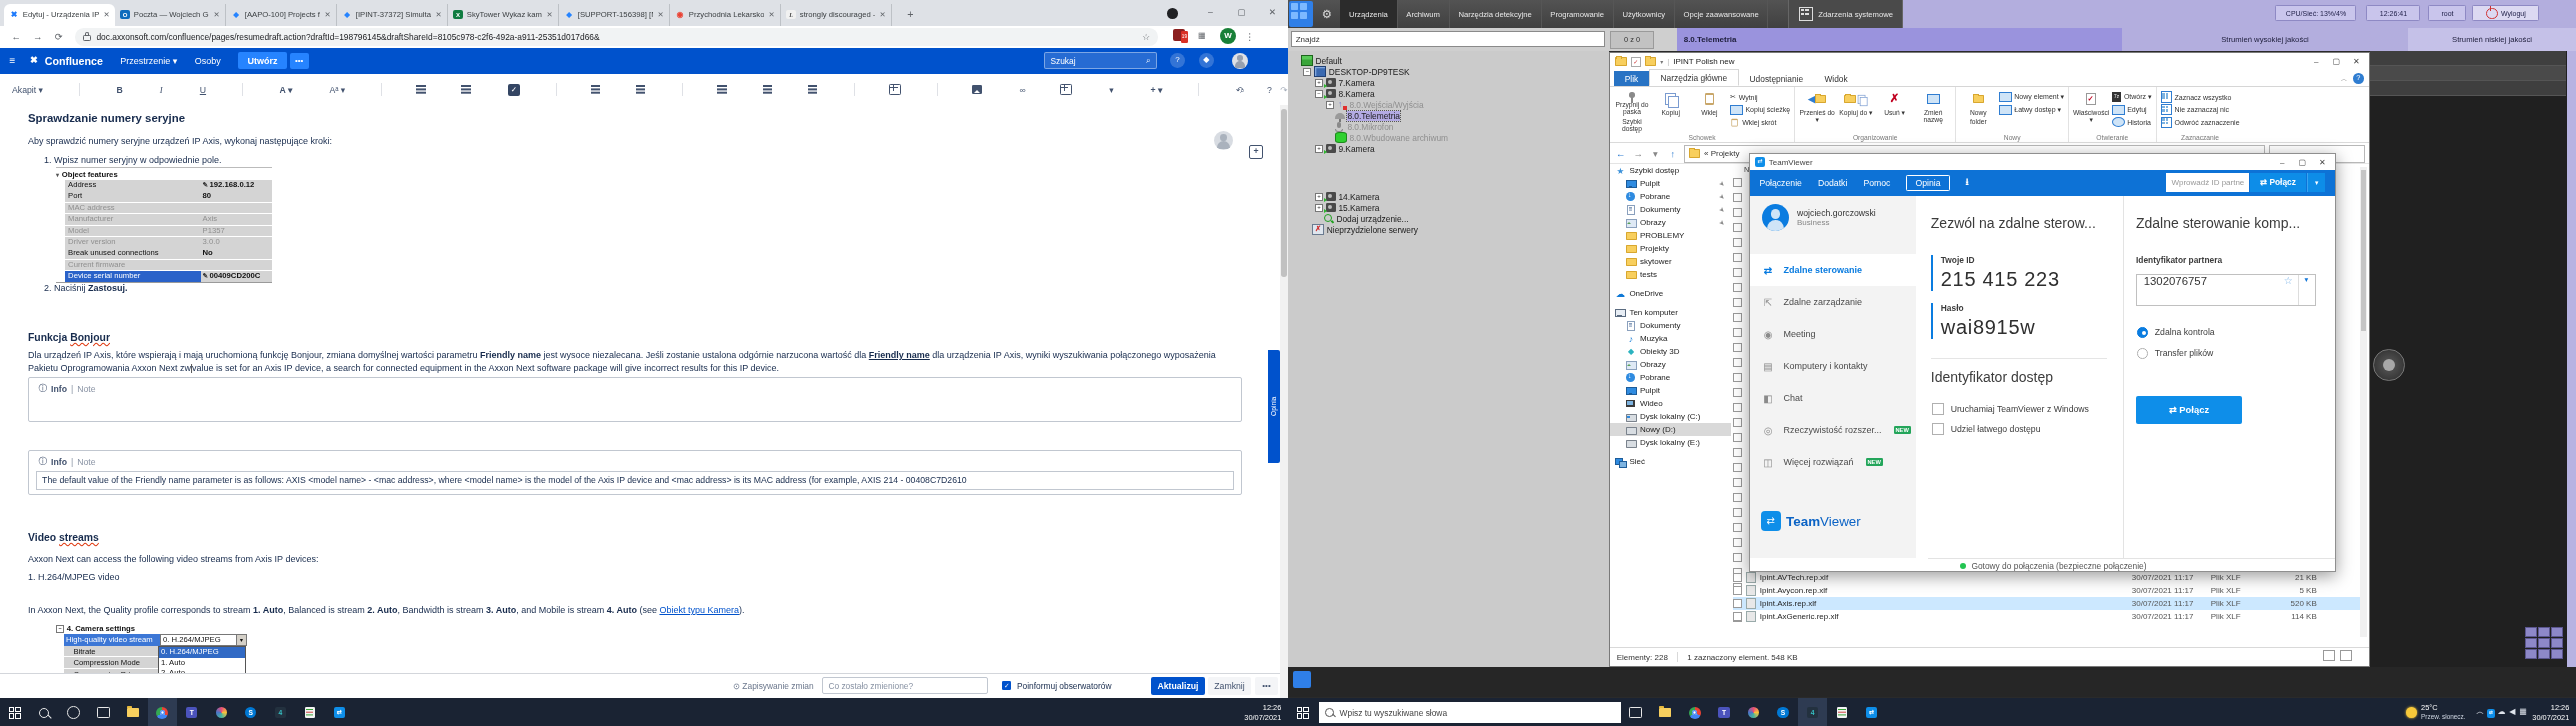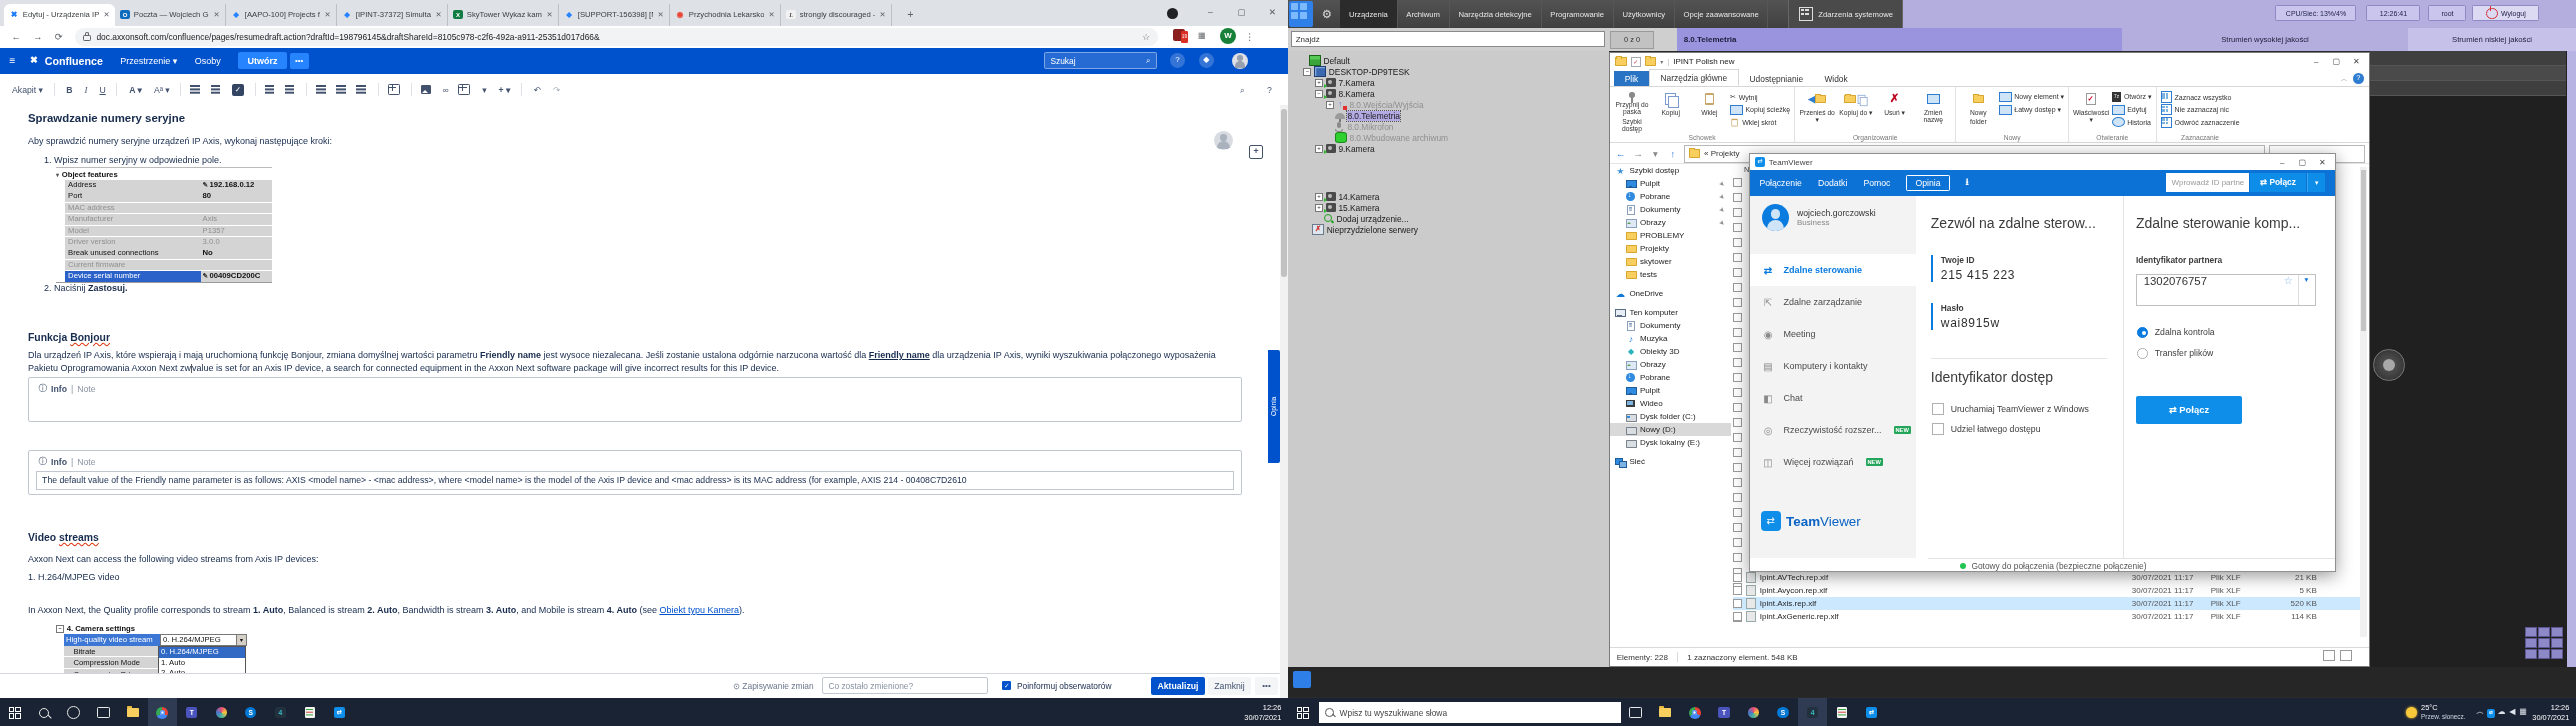--- a/index.html
+++ b/index.html
@@ -45,21 +45,21 @@
   .cn-item{margin-left:17.4px;font-size:9px;color:#fff;}
   .cn-create{margin-left:17.4px;background:#2684ff;color:#fff;font-size:9px;font-weight:bold;padding:3.4px 9.4px;border-radius:2px;}
   .cn-more{margin-left:2.7px;background:#2684ff;color:#fff;font-size:8px;padding:3.4px 5.4px;border-radius:2px;}
   .cn-search{position:absolute;left:1044px;width:113px;height:17.4px;background:rgba(255,255,255,.15);border:0.7px solid rgba(255,255,255,.4);border-radius:2px;display:flex;align-items:center;padding:0 5.4px;box-sizing:border-box;font-size:8.4px;color:#fff;justify-content:space-between;}
   .cn-circ{position:absolute;width:14.8px;height:14.8px;border-radius:50%;background:rgba(255,255,255,.2);color:#fff;text-align:center;line-height:14.8px;font-size:8px;}
   .cn-av{position:absolute;left:1232px;width:16px;height:16px;border-radius:50%;background:#dfe1e6;}
   .cn-av::before{content:"";position:absolute;left:5.4px;top:2.7px;width:5.4px;height:5.4px;border-radius:50%;background:#97a0af;}
   .cn-av::after{content:"";position:absolute;left:2.7px;top:8.7px;width:10.7px;height:6.7px;border-radius:5.4px 5.4px 0 0;background:#97a0af;}
 
   
-  .edbar{left:0;top:74px;width:1288px;height:31px;background:#fff;border-bottom:0.7px solid #dcdfe4;display:flex;align-items:center;color:#42526e;}
+  .edbar{left:0;top:74px;width:1288px;height:31px;background:#fff;border-bottom:0.7px solid #dcdfe4;display:flex;align-items:center;color:#42526e;justify-content:space-between;}
   .ed{margin-left:12px;font-size:8.7px;}
   .ed.b{font-weight:bold;}
   .ed.i{font-style:italic;font-family:"Liberation Serif",serif;}
   .ed.u{text-decoration:underline;}
   .edsep{margin-left:10.7px;width:0.7px;height:13.4px;background:#dfe1e6;}
   .edbox{margin-left:10.7px;width:12px;height:12px;background:#344563;color:#fff;font-size:7.4px;text-align:center;line-height:12px;border-radius:2px;}
   .edic{margin-left:9.4px;width:10.7px;height:9.4px;position:relative;}
   .edic::before{content:"";position:absolute;left:0;top:0.7px;width:9.4px;height:1.3px;background:#42526e;box-shadow:0 3.4px 0 #42526e,0 6.7px 0 #42526e;}
   .edimg{margin-left:9.4px;width:10px;height:8.7px;background:#42526e;border-radius:1.3px;position:relative;}
   .edimg::after{content:"";position:absolute;left:1.3px;bottom:1.3px;border-left:3.4px solid transparent;border-right:3.4px solid transparent;border-bottom:3.4px solid #fff;}
@@ -323,21 +323,21 @@
   .tvitem.act .tvic{color:#0a7ce0;}
   .tvbadge{background:#23a55a;color:#fff;font-size:5.7px;font-weight:bold;padding:0.7px 2px;border-radius:1.3px;margin-left:2.7px;}
   .tvlogo-big{position:absolute;left:10.7px;top:315px;display:flex;align-items:center;gap:5.4px;}
   .tvlogo-tile{width:20px;height:20px;background:#0e8ee9;border-radius:4px;color:#fff;font-size:10px;text-align:center;line-height:20px;}
   .tvlogo-txt{font-size:13.4px;color:#0b63c5;}
   .tvlogo-txt b{font-weight:bold;}
   .tvmid{left:166px;top:42px;width:207px;height:362px;background:#fff;}
   .tvh{font-size:14px;color:#3c3c3c;}
   .tvblock{position:absolute;left:14.8px;border-left:2px solid #0a7ce0;padding-left:8px;}
   .tvlbl{font-size:8.4px;font-weight:bold;color:#3c3c3c;}
-  .tvval{font-size:12px;color:#2f2f2f;margin-top:2.7px;letter-spacing:0.7px;}
+  .tvval{font-size:20px;color:#2f2f2f;margin-top:2.7px;letter-spacing:0.7px;}
   .tvdivider{position:absolute;left:14.8px;width:176px;height:0.7px;background:#e5e5e5;}
   .tvcb{width:10px;height:10px;border:0.7px solid #b0b0b0;background:#fff;flex:none;}
   .tvcbrow{position:absolute;left:16px;display:flex;align-items:center;gap:6.7px;font-size:8.7px;color:#3c3c3c;}
   .tvright{left:373px;top:42px;width:213px;height:362px;background:#fff;border-left:0.7px solid #e3e3e3;box-sizing:border-box;}
   .tvinput{position:absolute;left:12px;top:78px;width:180px;height:32px;border:0.7px solid #c0c0c0;display:flex;padding:0 6.7px;box-sizing:border-box;gap:5.4px;}
   .tvinput .val{font-size:11.4px;color:#333;flex:1;}
   .tvinput .st{color:#7ab2e8;font-size:10px;}
   .tvinput .dd{color:#1376d8;font-size:7.4px;border-left:0.7px solid #ddd;padding-left:5.4px;}
   .tvradio{position:absolute;left:13.4px;display:flex;align-items:center;gap:6.7px;font-size:8.7px;color:#3c3c3c;}
   .rdot{width:10.7px;height:10.7px;border-radius:50%;border:0.7px solid #b0b0b0;box-sizing:border-box;flex:none;}
@@ -723,21 +723,21 @@
       <span class="axsearch">Znajdź</span>
       <span class="axcount">0 z 0</span>
     </div>
     <div class="r axptitle">8.0.Telemetria</div>
     <div class="r axcolh" style="left:834px;width:286px;background:#b3aede">Strumień wysokiej jakości</div>
     <div class="r axcolh" style="left:1120px;width:168px;background:#c5c1e8">Strumień niskiej jakości</div>
 
     <div class="r treepanel">
       <div style="padding-top:4px">
 
-      <div class="trow" style="padding-left: 12px;">
+      <div class="trow" style="padding-left: 4px;">
             <span class="texp"></span>
             <span class="tico ic-server"></span>
             <span class="tlabel">Default</span>
           </div>
           <div class="trow" style="padding-left: 15.4px;">
             <span class="texp">−</span>
             <span class="tico ic-computer"></span>
             <span class="tlabel">DESKTOP-DP9TESK</span>
           </div>
           <div class="trow" style="padding-left: 27px;">
@@ -1085,21 +1085,21 @@
               <span>Pulpit</span>
 
             </div>
             <div class="srow" style="padding-left: 16px;">
               <span class="sico ic-video"></span>
               <span>Wideo</span>
 
             </div>
             <div class="srow" style="padding-left: 16px;">
               <span class="sico ic-diskwin"></span>
-              <span>Dysk folder (C:)</span>
+              <span>Dysk lokalny (C:)</span>
 
             </div>
             <div class="srow sel" style="padding-left: 16px;">
               <span class="sico ic-disk"></span>
               <span>Nowy (D:)</span>
 
             </div>
             <div class="srow" style="padding-left: 16px;">
               <span class="sico ic-disk"></span>
               <span>Dysk lokalny (E:)</span>

